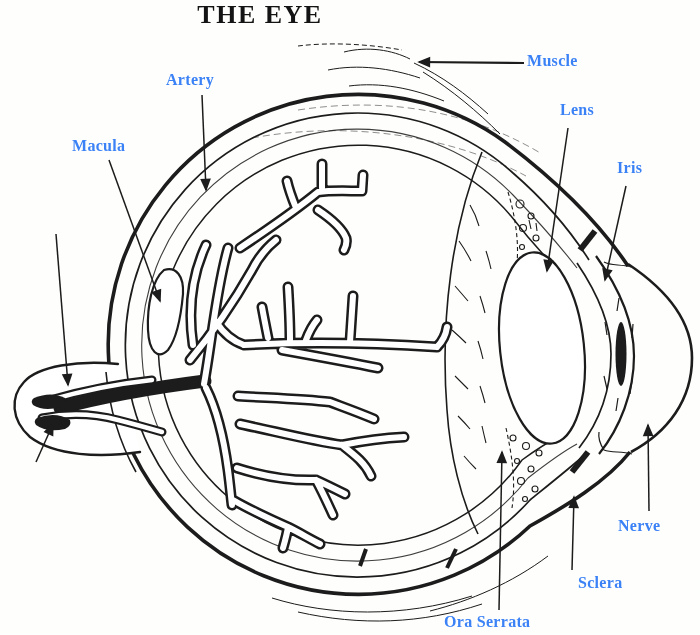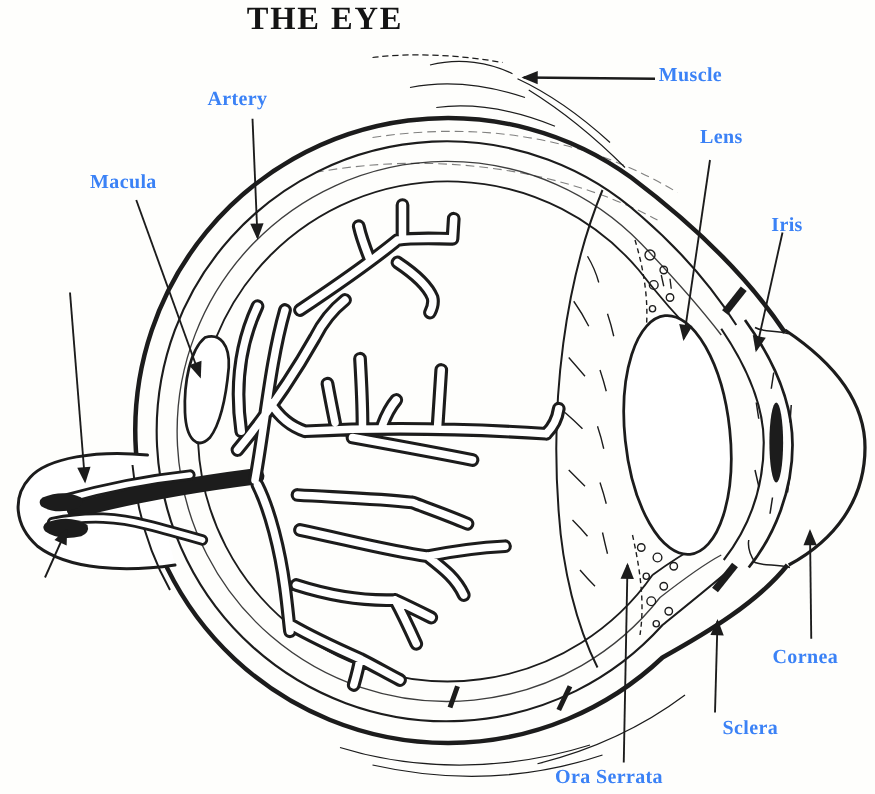--- a/index.html
+++ b/index.html
@@ -190,22 +190,22 @@
 
 <div class="lbl" style="left:527px;top:51px;">Muscle</div>
 
 <div class="lbl" style="left:166px;top:70px;">Artery</div>
 
 <div class="lbl" style="left:72px;top:136px;">Macula</div>
 
 
 <div class="lbl" style="left:560px;top:100px;">Lens</div>
 
-<div class="lbl" style="left:617px;top:171px;text-align:right;">Iris</div>
-
-
-<div class="lbl" style="left:618px;top:516px;">Cornea</div>
+<div class="lbl" style="left:617px;top:158px;text-align:right;">Iris</div>
+
+
+<div class="lbl" style="left:618px;top:516px;">Nerve</div>
 
 <div class="lbl" style="left:550px;top:573px;margin-left:28px;">Sclera</div>
 
 <div class="lbl" style="left:444px;top:612px;">Ora Serrata</div>
 
 </div>
 
 </body></html>

